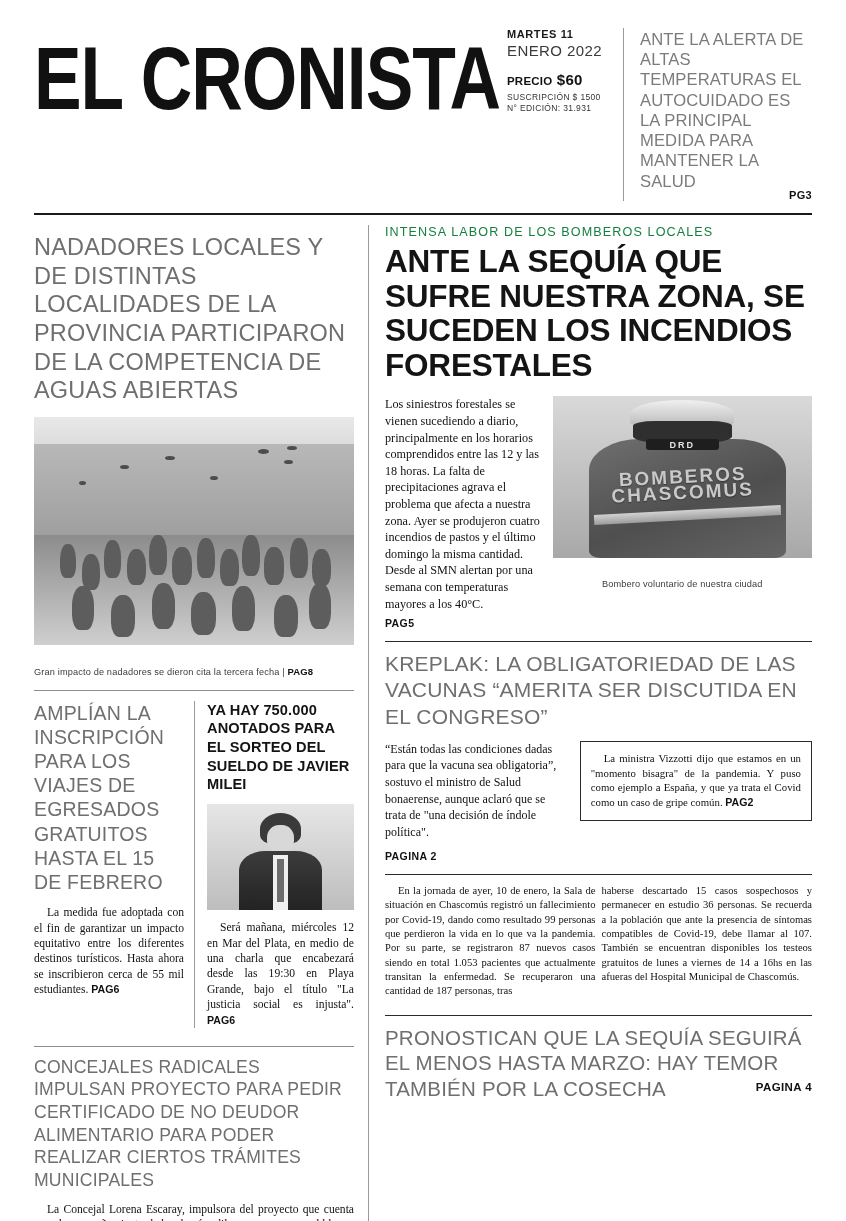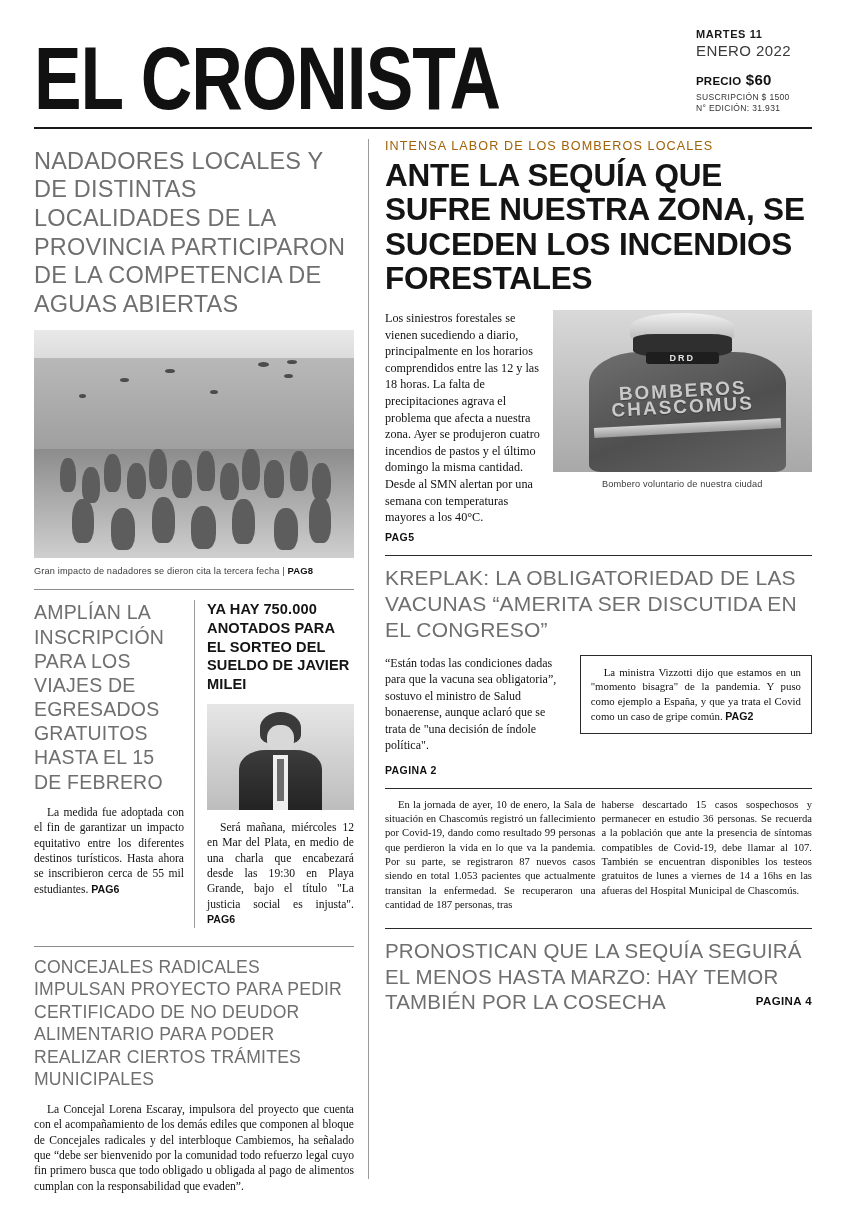--- a/index.html
+++ b/index.html
@@ -125,21 +125,21 @@
     width: 100%;
     background: #cfcfcf;
     position: relative;
     overflow: hidden;
     filter: grayscale(1);
   }
   .caption {
     font-size: 9.2px;
     color: #3b3b3b;
     letter-spacing: 0.15px;
-    padding-top: 7px;
+    padding-top: 21px;
     line-height: 1.3;
   }
   .caption b { font-weight: 700; color: #111; font-size: 9.5px; }
 
   .serif {
     font-family: "Liberation Serif", serif;
     font-size: 11.6px;
     line-height: 1.33;
     text-align: justify;
     color: #111;
@@ -160,21 +160,21 @@
   .sub-a { width: 160px; padding-right: 10px; }
   .sub-b { width: 160px; padding-left: 12px; border-left: 1px solid #9a9a9a; }
   .hl-sub { font-size: 19.5px; line-height: 1.24; }
   .hl-bold-sm {
     font-weight: 700; font-size: 14.6px; line-height: 1.28;
     letter-spacing: 0.1px; color: #141414; text-transform: uppercase;
   }
 
   
   .kicker {
-    font-size: 12.6px; letter-spacing: 1.1px; color: #a16207;
+    font-size: 12.6px; letter-spacing: 1.1px; color: #15803d;
     text-transform: uppercase; font-weight: 400; margin-bottom: 5px;
   }
   .hl-main {
     font-weight: 700; font-size: 31.5px; line-height: 1.1;
     letter-spacing: -0.2px; color: #141414; text-transform: uppercase;
   }
   .lead-row { display: flex; margin-top: 14px; }
   .lead-text { width: 168px; padding-right: 12px; }
   .lead-photo-wrap { width: 260px; }
 
@@ -266,20 +266,24 @@
       <div class="date-day">MARTES 11</div>
       <div class="date-month">ENERO 2022</div>
       <div class="price">
         <span class="p-label">PRECIO</span>
         <span>$60</span>
       </div>
       <div class="sub-line">SUSCRIPCIÓN $ 1500</div>
       <div class="sub-line" style="margin-top:0">N° EDICIÓN: 31.931</div>
     </div>
 
+    <div class="masthead-right">
+      <div class="alert-head">ANTE LA ALERTA DE ALTAS TEMPERATURAS EL AUTOCUIDADO ES LA PRINCIPAL MEDIDA PARA MANTENER LA SALUD</div>
+      <div class="pg-ref-inline">PG3</div>
+    </div>
   </div>
 
   <div class="rule-thick"></div>
 
   <div class="body-grid">
 
     <div class="col-left">
 
       <div class="hl-thin hl-lead-left" style="margin-top:8px;">NADADORES LOCALES Y DE DISTINTAS LOCALIDADES DE LA PROVINCIA PARTICIPARON DE LA COMPETENCIA DE AGUAS ABIERTAS</div>
 

